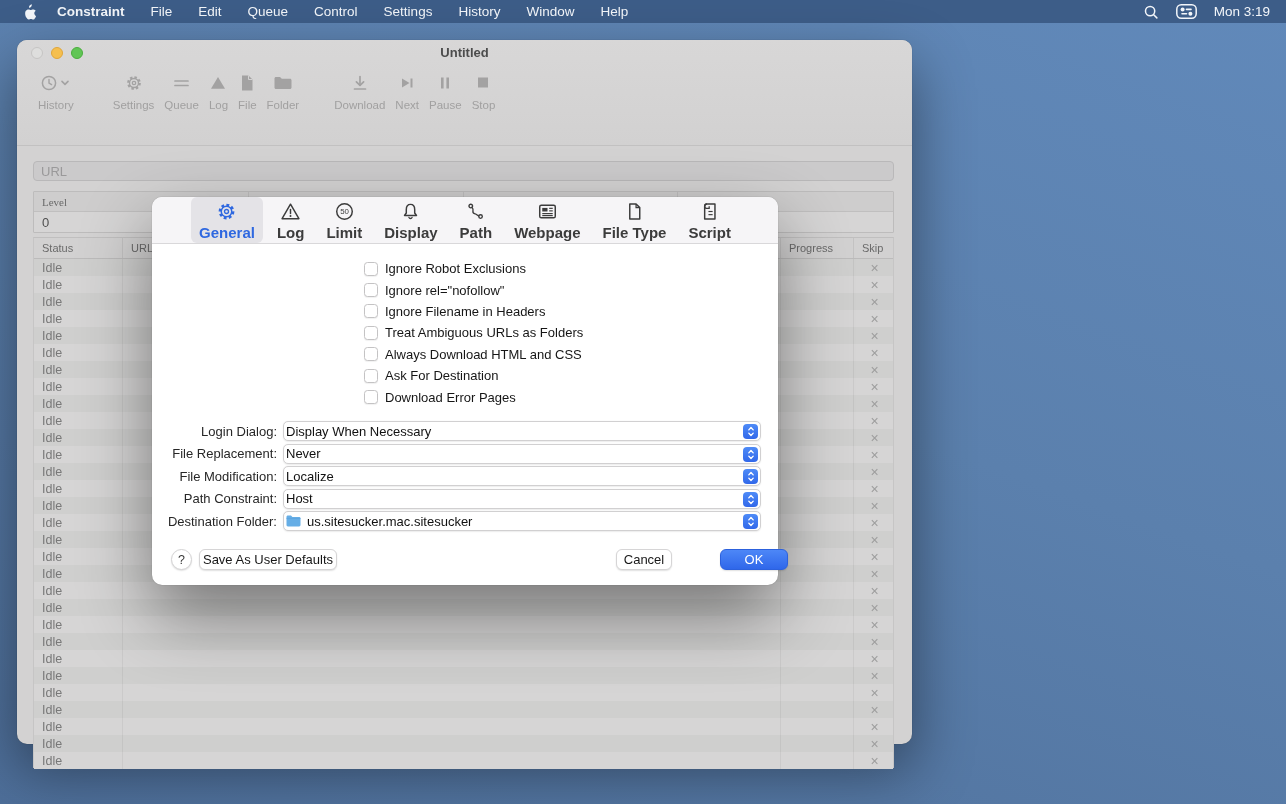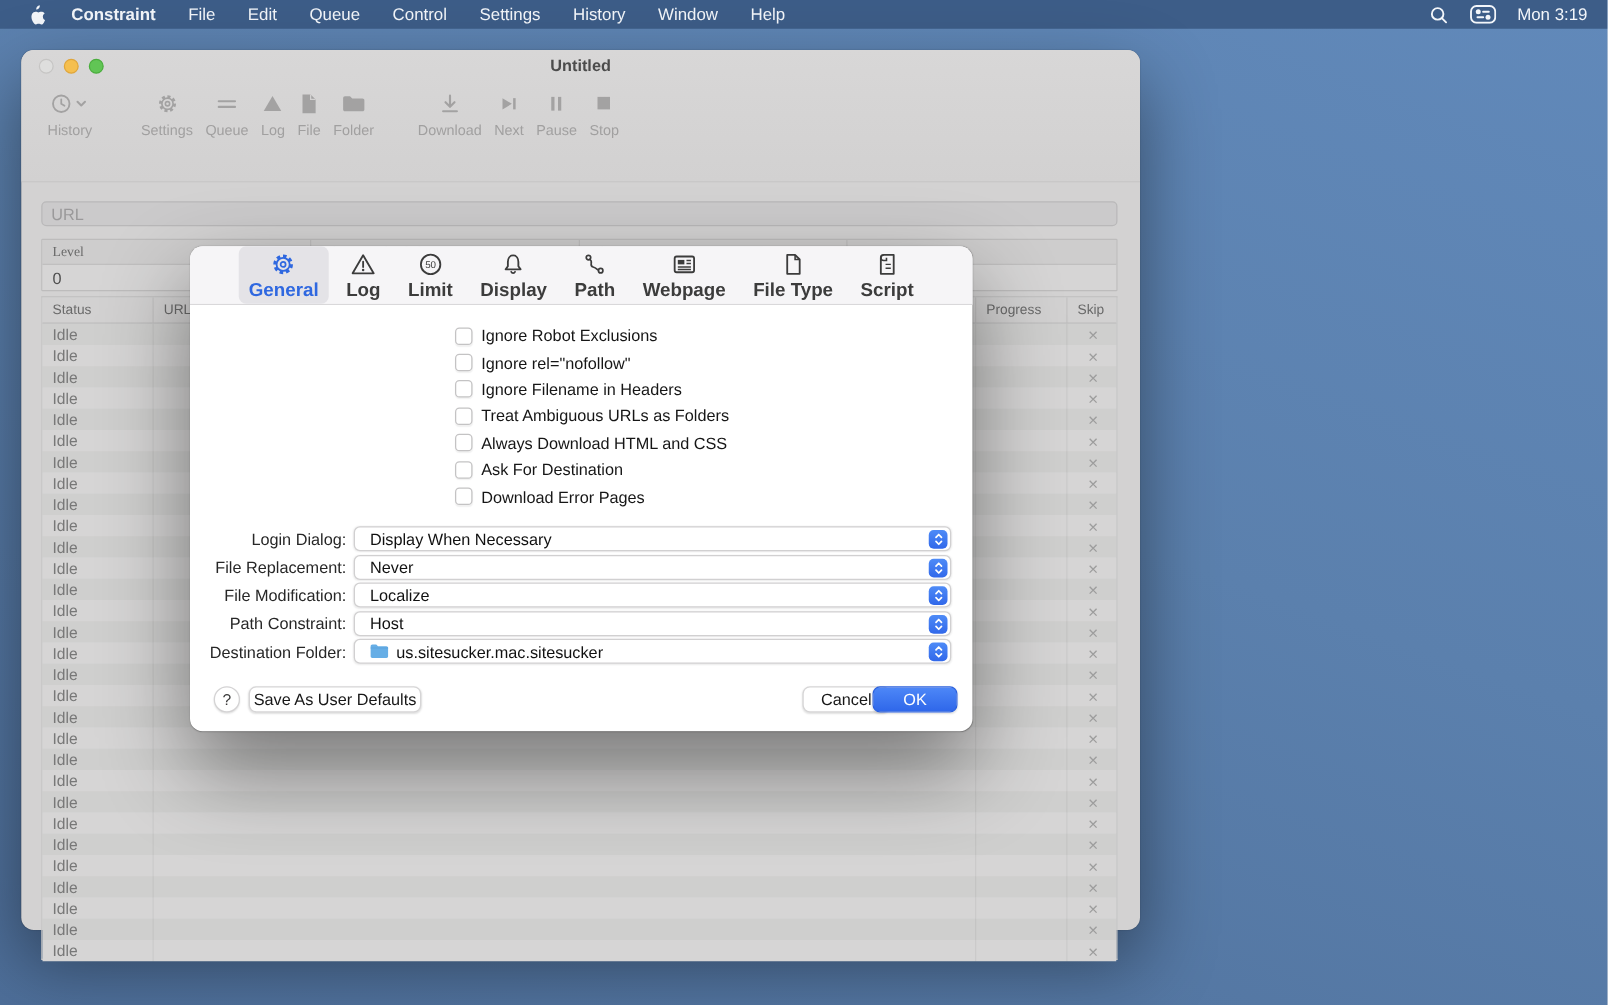--- a/index.html
+++ b/index.html
@@ -109,39 +109,39 @@
     border-radius:3.5px; box-shadow:0 1px 1px rgba(0,0,0,.06); flex:none; }
   .chk-label { font-size:13px; color:#161616; margin-left:7px; white-space:nowrap; }
 
   .dd-list { position:absolute; left:0; top:223px; width:100%; }
   .dd-row { position:relative; height:22.5px; display:flex; align-items:center; }
   .dd-label { position:absolute; left:0; width:125px; text-align:right;
     font-size:13px; color:#272727; white-space:nowrap; }
   .dd-select { position:absolute; left:131px; width:478px; height:20px;
     background:#fff; border:1px solid #d1d0d1; border-radius:5px;
     box-shadow:0 0.5px 1.5px rgba(0,0,0,.08);
-    display:flex; align-items:center; padding-left:12px; }
+    display:flex; align-items:center; padding-left:2px; }
   .dd-value { font-size:13px; color:#111; white-space:nowrap; }
   .dd-folder { margin-right:6px; display:flex; }
   .dd-stepper { position:absolute; right:2px; top:2px; width:15px; height:15px;
     border-radius:4px; background:linear-gradient(#4e8bf7,#3168ea);
     display:flex; align-items:center; justify-content:center; }
 
   .dlg-footer { position:absolute; left:0; right:0; bottom:14px; height:22px; }
   .help-btn { position:absolute; left:19px; top:0; width:21px; height:21px;
     border-radius:50%; background:#fff; border:1px solid #d4d3d4;
     box-shadow:0 1px 1.5px rgba(0,0,0,.12);
     font-size:12.5px; color:#3a3a3a; display:flex; align-items:center; justify-content:center; }
   .btn { height:21px; border-radius:6px; background:#fff; border:1px solid #d6d5d6;
     box-shadow:0 1px 1.5px rgba(0,0,0,.12);
     font-size:13px; color:#171717; display:flex; align-items:center; justify-content:center;
     font-family:"Liberation Sans", sans-serif; }
   .btn.save { position:absolute; left:47px; width:138px; }
-  .btn.cancel { position:absolute; left:490px; width:70px;text-align:center; }
-  .btn.ok { position:absolute; left:546px; width:68px;
+  .btn.cancel { position:absolute; left:464px; width:56px;text-align:center; }
+  .btn.ok { position:absolute; left:568px; width:68px;
     background:linear-gradient(#4d87f7,#2f67ea); border:1px solid #2c61dd; color:#fff; }
 </style>
 </head>
 <body>
 
 <div class="menubar">
   <span class="apple">
     <svg width="14" height="17" viewBox="0 0 17 20">
       <path fill="#f3f6fa" d="M11.9 1.2c-.9.1-2 .7-2.6 1.5-.5.6-1 1.6-.8 2.6 1 .1 2-.5 2.6-1.2.6-.7 1-1.7.8-2.9zM14.9 12.2c0-2.1 1.7-3 1.8-3.1-1-1.4-2.5-1.6-3-1.6-1.3-.1-2.5.7-3.1.7-.6 0-1.6-.7-2.7-.7-1.4 0-2.7.8-3.4 2-1.4 2.5-.4 6.2 1 8.2.7 1 1.5 2.1 2.6 2.1 1 0 1.4-.7 2.7-.7 1.2 0 1.6.7 2.7.7 1.1 0 1.8-1 2.5-2 .8-1.2 1.1-2.3 1.1-2.3s-2.1-.9-2.2-3.3z"></path>
     </svg>

